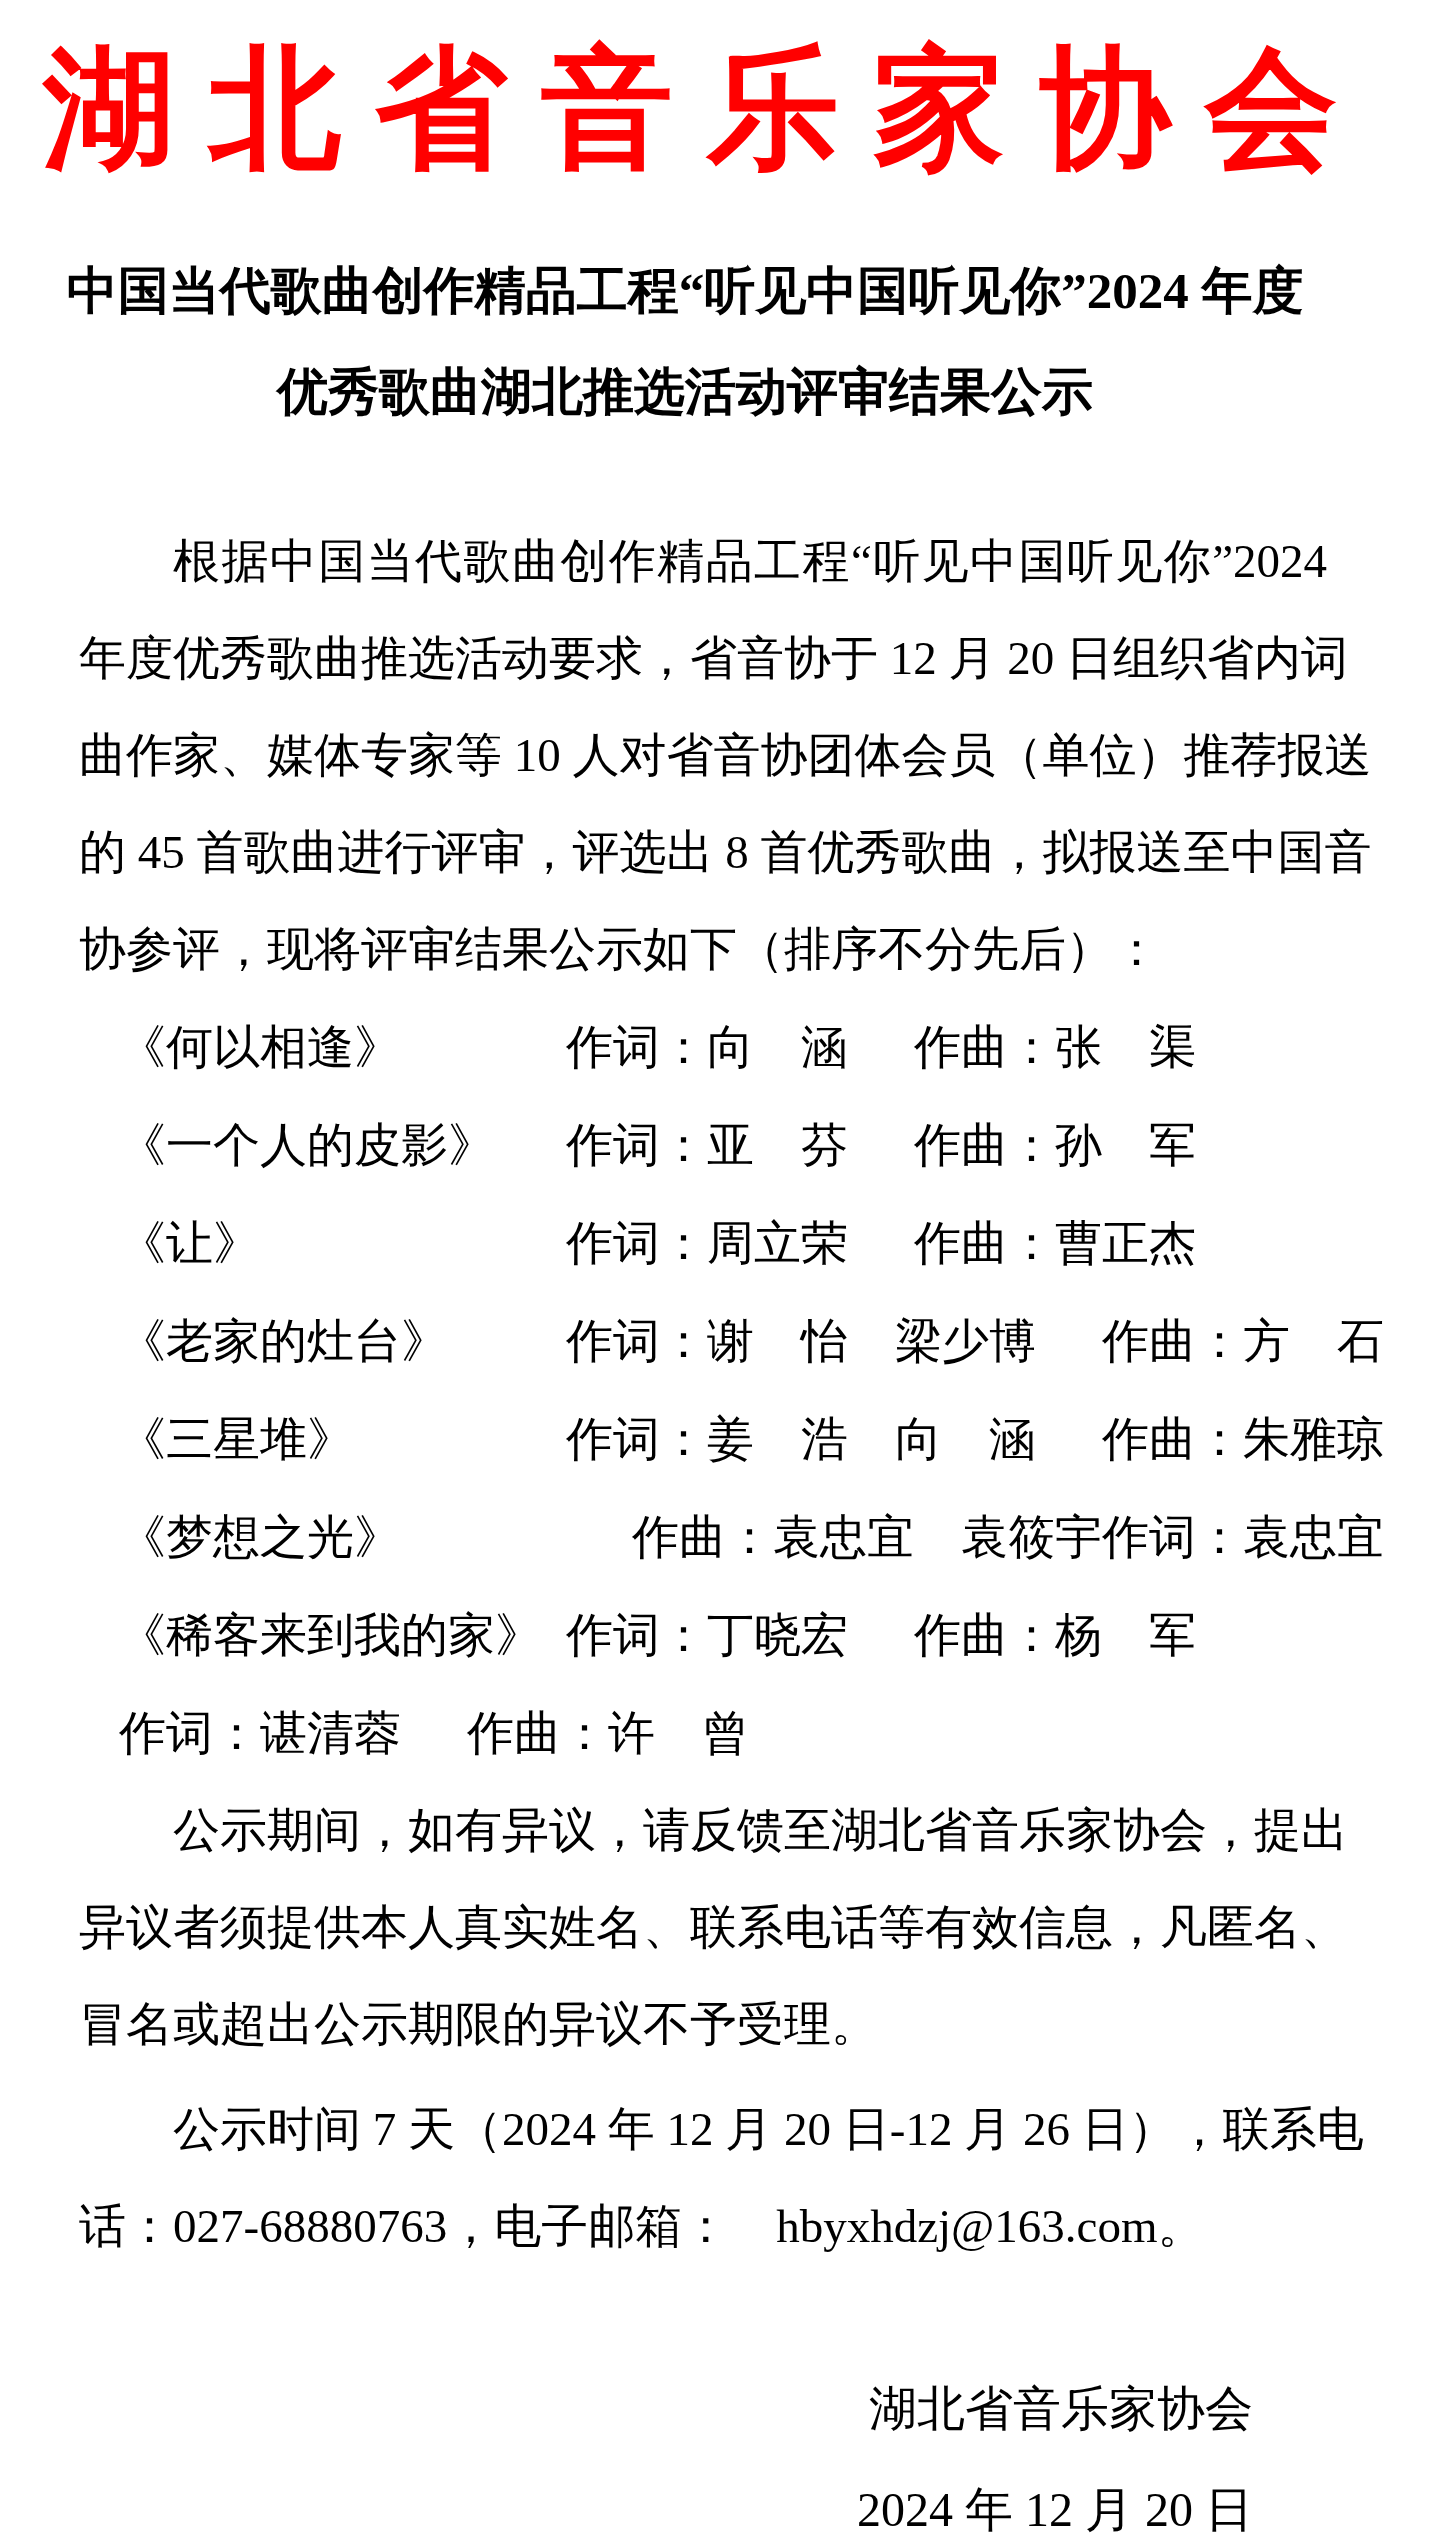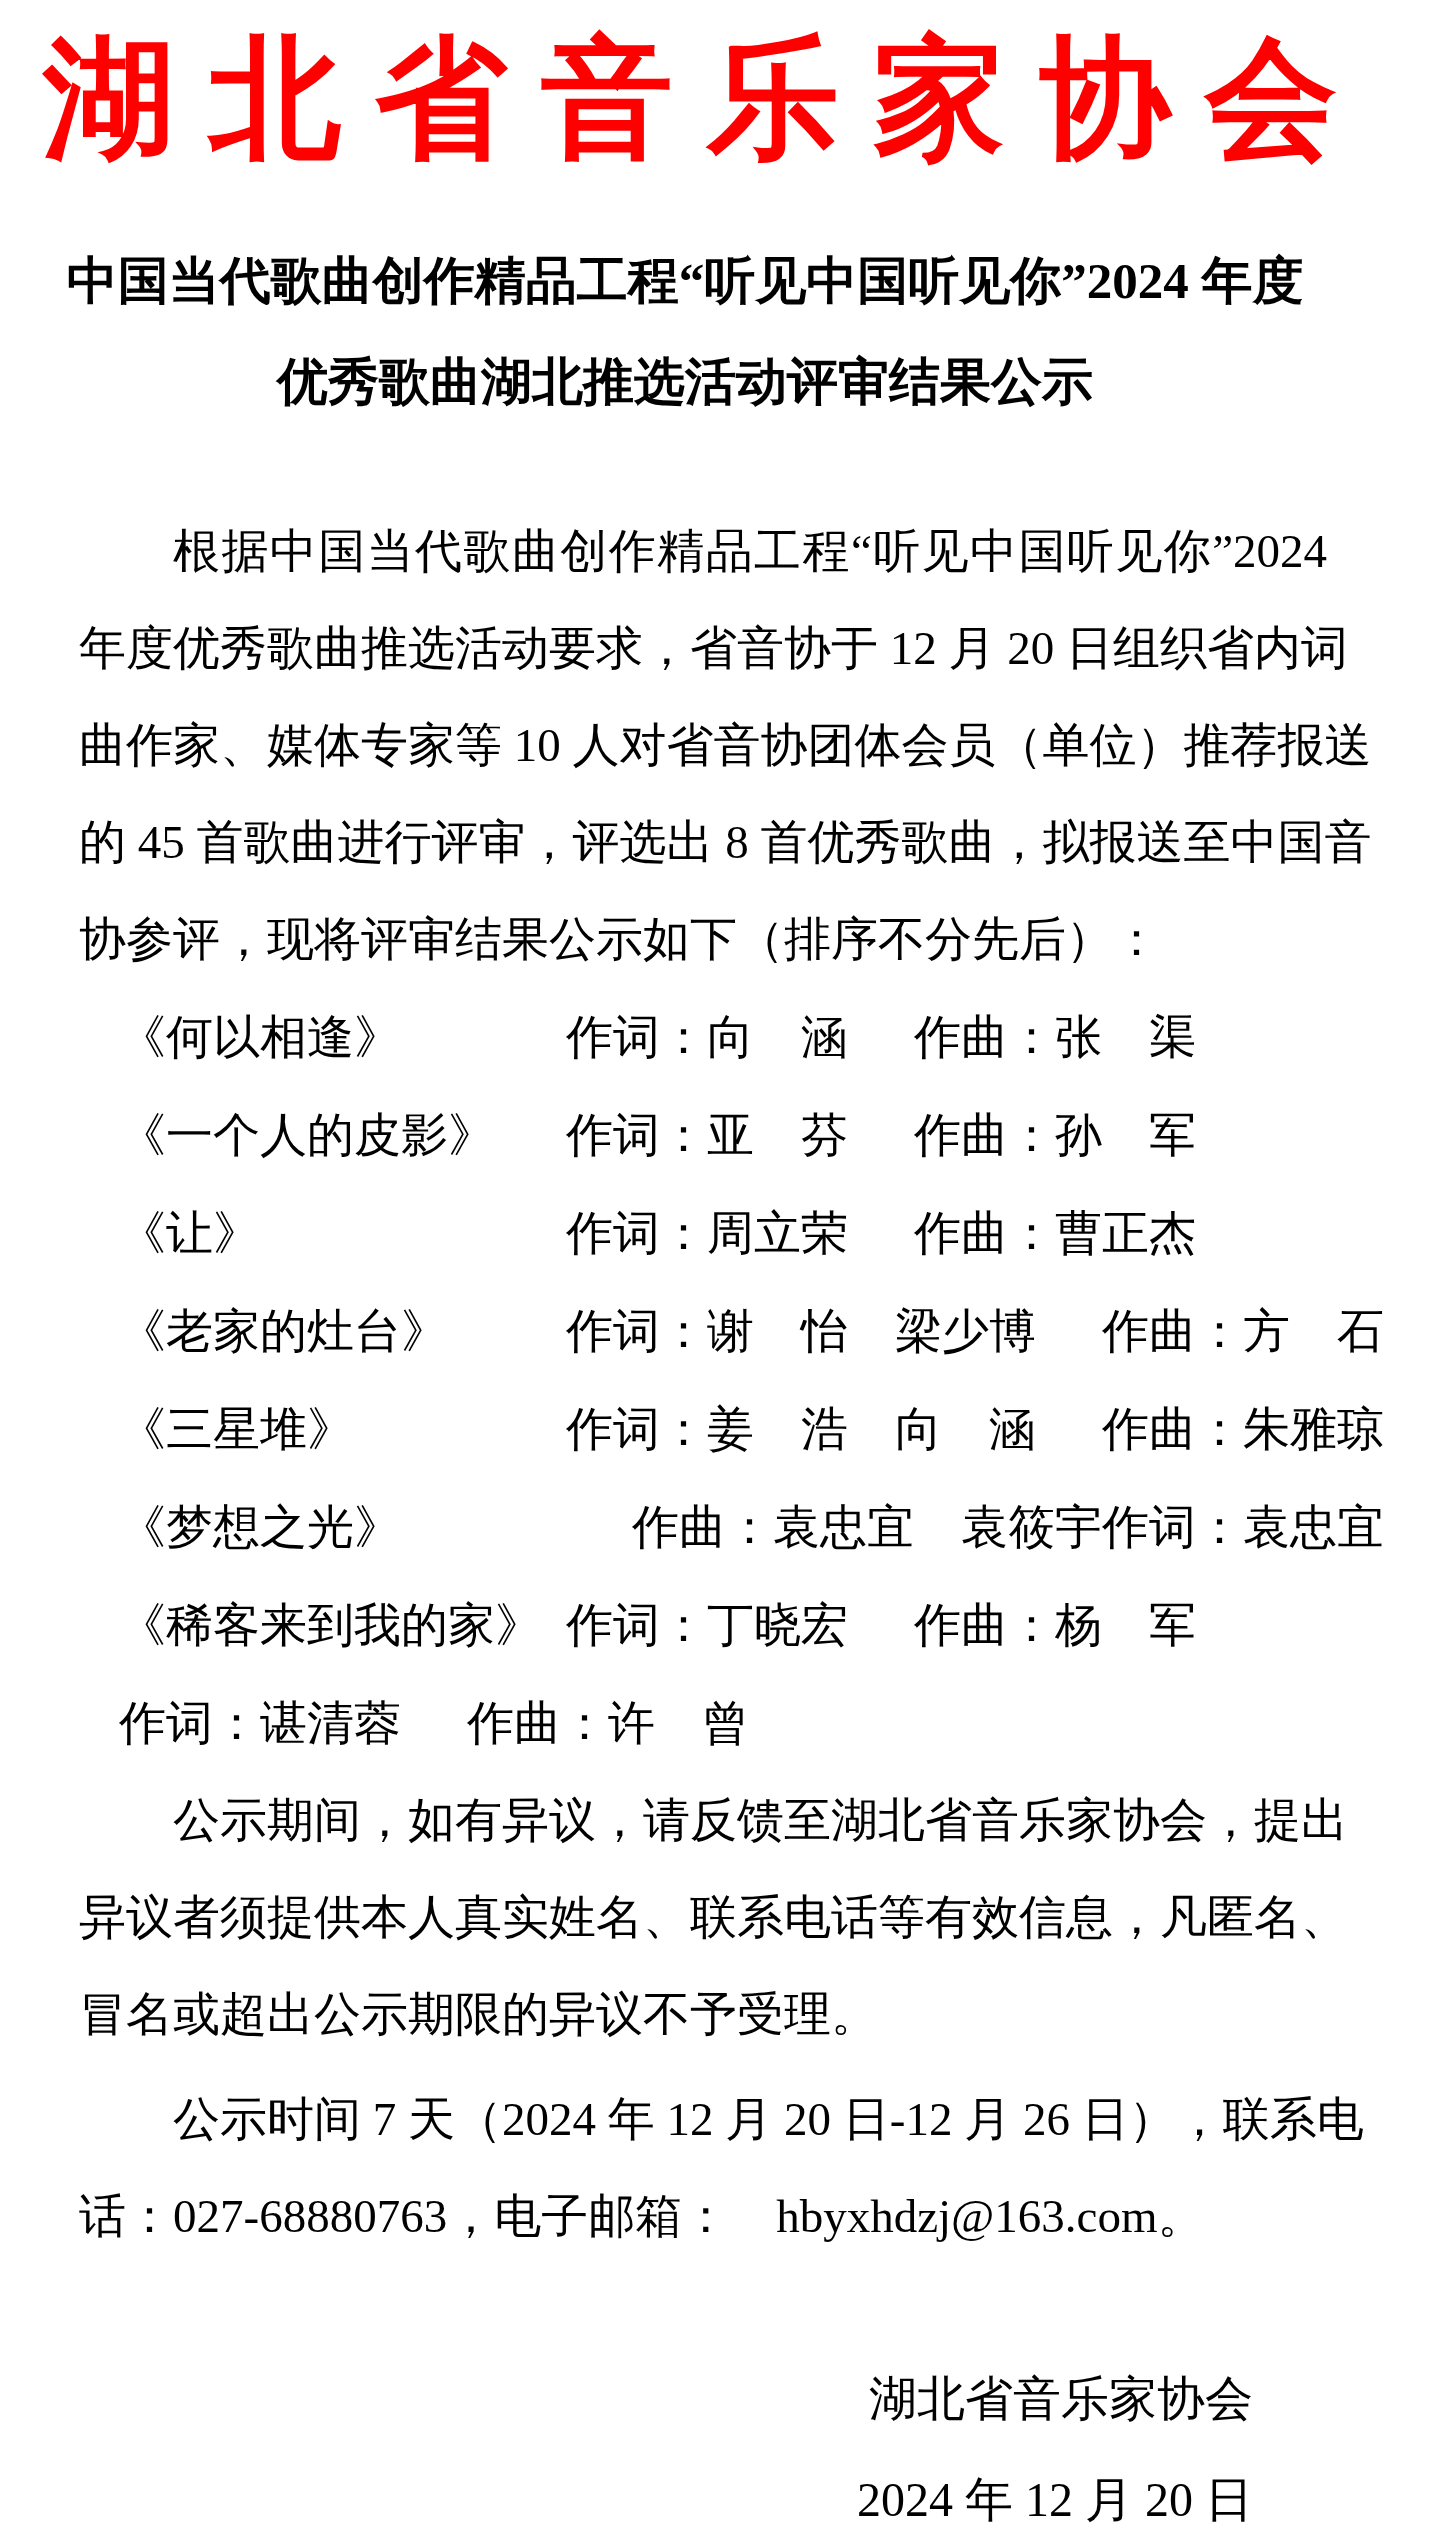--- a/index.html
+++ b/index.html
@@ -7,21 +7,21 @@
     width: 1450px;
     height: 2538px;
     background: #ffffff;
     color: #000000;
     font-family: "Liberation Serif", "DejaVu Serif", serif;
     overflow: hidden;
   }
   .doc {
     width: 1370px;
     height: 2538px;
-    padding: 6px 43px;
+    padding: 16px 43px;
     box-sizing: border-box;
     background: #ffffff;
   }
   
   .masthead {
     margin: 0;
     padding-top: 23px;
     text-align: center;
     font-size: 132px;
     font-weight: bold;

